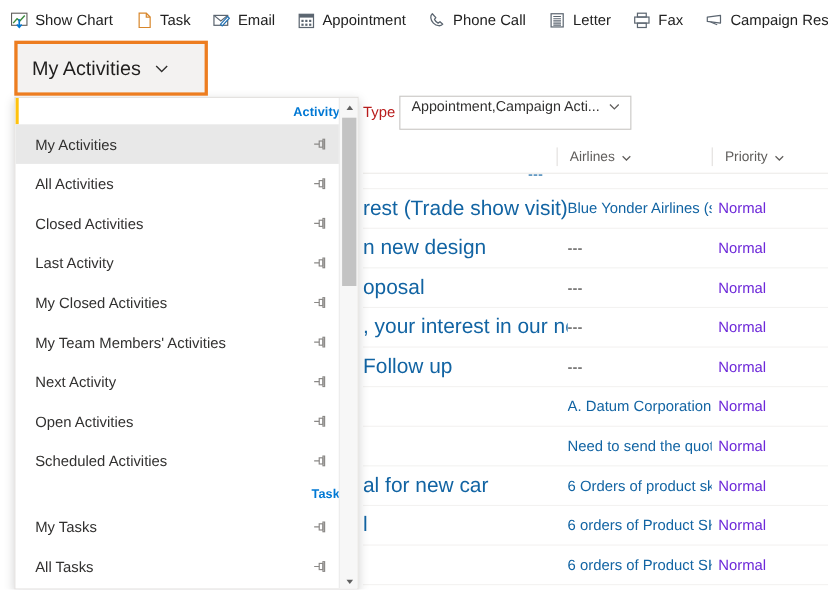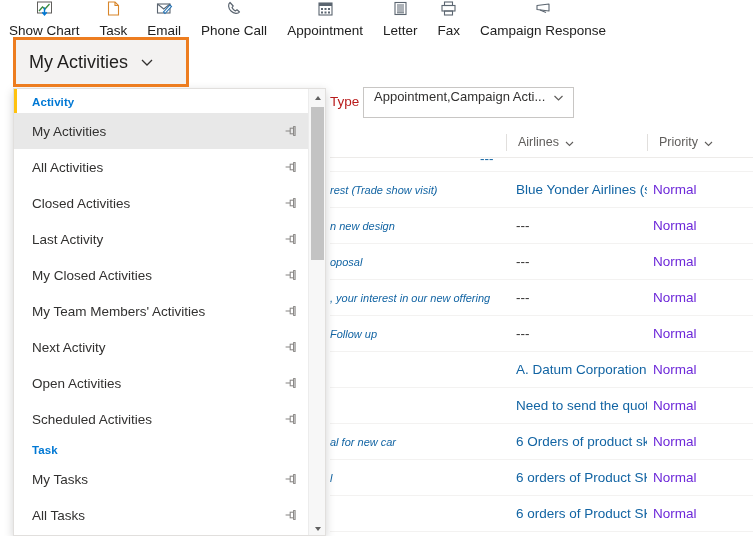--- a/index.html
+++ b/index.html
@@ -15,21 +15,20 @@
   .cmdbar {
     position:absolute; left:0; top:0; width:753px; height:36px;
     display:flex; align-items:center; gap:0px;
     background:#fff;
   }
   .cmd-item {
     display:flex; align-items:center; gap:6px;
     height:36px; padding:0 10px;
     color:#212121; font-size:13.5px; white-space:nowrap;
     cursor:default;
-    flex-direction:column;
   }
   .cmd-item:first-child { padding-left:9px; }
   .cmd-label { line-height:1; position:relative; top:0.5px; }
   .cmd-ico { width:17px; height:17px; display:block; flex:0 0 17px; }
 
   
   .viewsel {
     position:absolute; left:13px; top:37px;
     width:176px; height:50px;
     background:#f3f2f1;
@@ -43,20 +42,21 @@
 
   
   .flyout {
     position:absolute; left:13px; top:88px;
     width:313px; height:448px;
     background:#fff;
     border:1px solid #e1dfdd;
     box-shadow: 0 3px 9px rgba(0,0,0,0.18);
     z-index:25;
     overflow:hidden;
+    text-align:right;
   }
   .flyout-accent {
     position:absolute; left:0; top:0; width:3px; height:24px; background:#FFC20E;
   }
   .fly-list { position:absolute; left:0; top:0; width:295px; height:448px; }
   .grp-head {
     padding:7px 0 5px 18px;
     font-size:11.5px; font-weight:bold; color:#0078D4;
     letter-spacing:0.1px;
   }
@@ -110,21 +110,21 @@
   .hdr-chev { width:11px; height:11px; display:block; }
 
   .grid-body { position:relative; }
   .grow {
     position:relative; height:36px; border-bottom:1px solid #f3f2f1;
     display:flex; align-items:center;
   }
   .grow.partial { height:14px; border-bottom:1px solid #f3f2f1; overflow:hidden; }
   .cell-subject {
     position:absolute; left:0px; width:186px; white-space:nowrap; overflow:hidden;
-    font-size:11px; color:#1264A3;font-style:italic;
+    font-size:19px; color:#1264A3;
   }
   .cell-regarding {
     position:absolute; left:186px; width:131px; white-space:nowrap; overflow:hidden;
     font-size:13.5px; color:#1264A3;
   }
   .cell-regarding.dim { color:#323130; }
   .cell-priority {
     position:absolute; left:323px; width:100px; white-space:nowrap;
     font-size:13.5px; color:#6d28d9;
   }
@@ -162,29 +162,20 @@
 
     <div class="cmd-item">
       <span class="cmd-ico">
         <svg viewBox="0 0 17 17" width="17" height="17">
           <rect x="1.5" y="4" width="12.5" height="9" fill="none" stroke="#5B6570" stroke-width="1.1"></rect>
           <polyline points="1.5,4 7.75,9 14,4" fill="none" stroke="#5B6570" stroke-width="1.1"></polyline>
           <path d="M9 13.5 L15.5 6.5 L14 5 L7.5 12 Z" fill="#fff" stroke="#1F6FB2" stroke-width="1.1"></path>
         </svg>
       </span>
       <span class="cmd-label">Email</span>
-    </div>
-
-    <div class="cmd-item">
-      <span class="cmd-ico">
-        <svg viewBox="0 0 17 17" width="17" height="17">
-          <path d="M4 2.5 C2 4 2 8 5 11 C8 14 12 14 13.5 12 L11 9.8 L9.3 11 C8 10.3 6.6 8.9 6 7.6 L7.2 6 Z" fill="none" stroke="#5B6570" stroke-width="1.2" stroke-linejoin="round"></path>
-        </svg>
-      </span>
-      <span class="cmd-label">Phone Call</span>
     </div>
 
     <div class="cmd-item">
       <span class="cmd-ico">
         <svg viewBox="0 0 17 17" width="17" height="17">
           <rect x="2" y="3" width="13" height="12" fill="none" stroke="#5B6570" stroke-width="1.1"></rect>
           <rect x="2" y="3" width="13" height="3" fill="#5B6570"></rect>
           <g fill="#5B6570">
             <rect x="4" y="8" width="2" height="2"></rect>
               <rect x="7.5" y="8" width="2" height="2"></rect>
@@ -194,20 +185,29 @@
               <rect x="11" y="11.5" width="2" height="2"></rect>
           </g>
         </svg>
       </span>
       <span class="cmd-label">Appointment</span>
     </div>
 
     <div class="cmd-item">
       <span class="cmd-ico">
         <svg viewBox="0 0 17 17" width="17" height="17">
+          <path d="M4 2.5 C2 4 2 8 5 11 C8 14 12 14 13.5 12 L11 9.8 L9.3 11 C8 10.3 6.6 8.9 6 7.6 L7.2 6 Z" fill="none" stroke="#5B6570" stroke-width="1.2" stroke-linejoin="round"></path>
+        </svg>
+      </span>
+      <span class="cmd-label">Phone Call</span>
+    </div>
+
+    <div class="cmd-item">
+      <span class="cmd-ico">
+        <svg viewBox="0 0 17 17" width="17" height="17">
           <rect x="3" y="2.5" width="11" height="12" fill="none" stroke="#5B6570" stroke-width="1.1"></rect>
           <g stroke="#5B6570" stroke-width="1">
             <line x1="5" y1="5" x2="12" y2="5"></line>
               <line x1="5" y1="7" x2="12" y2="7"></line>
             <line x1="5" y1="9" x2="12" y2="9"></line>
               <line x1="5" y1="11" x2="12" y2="11"></line>
             <line x1="5" y1="12.8" x2="12" y2="12.8"></line>
           </g>
         </svg>
       </span>

